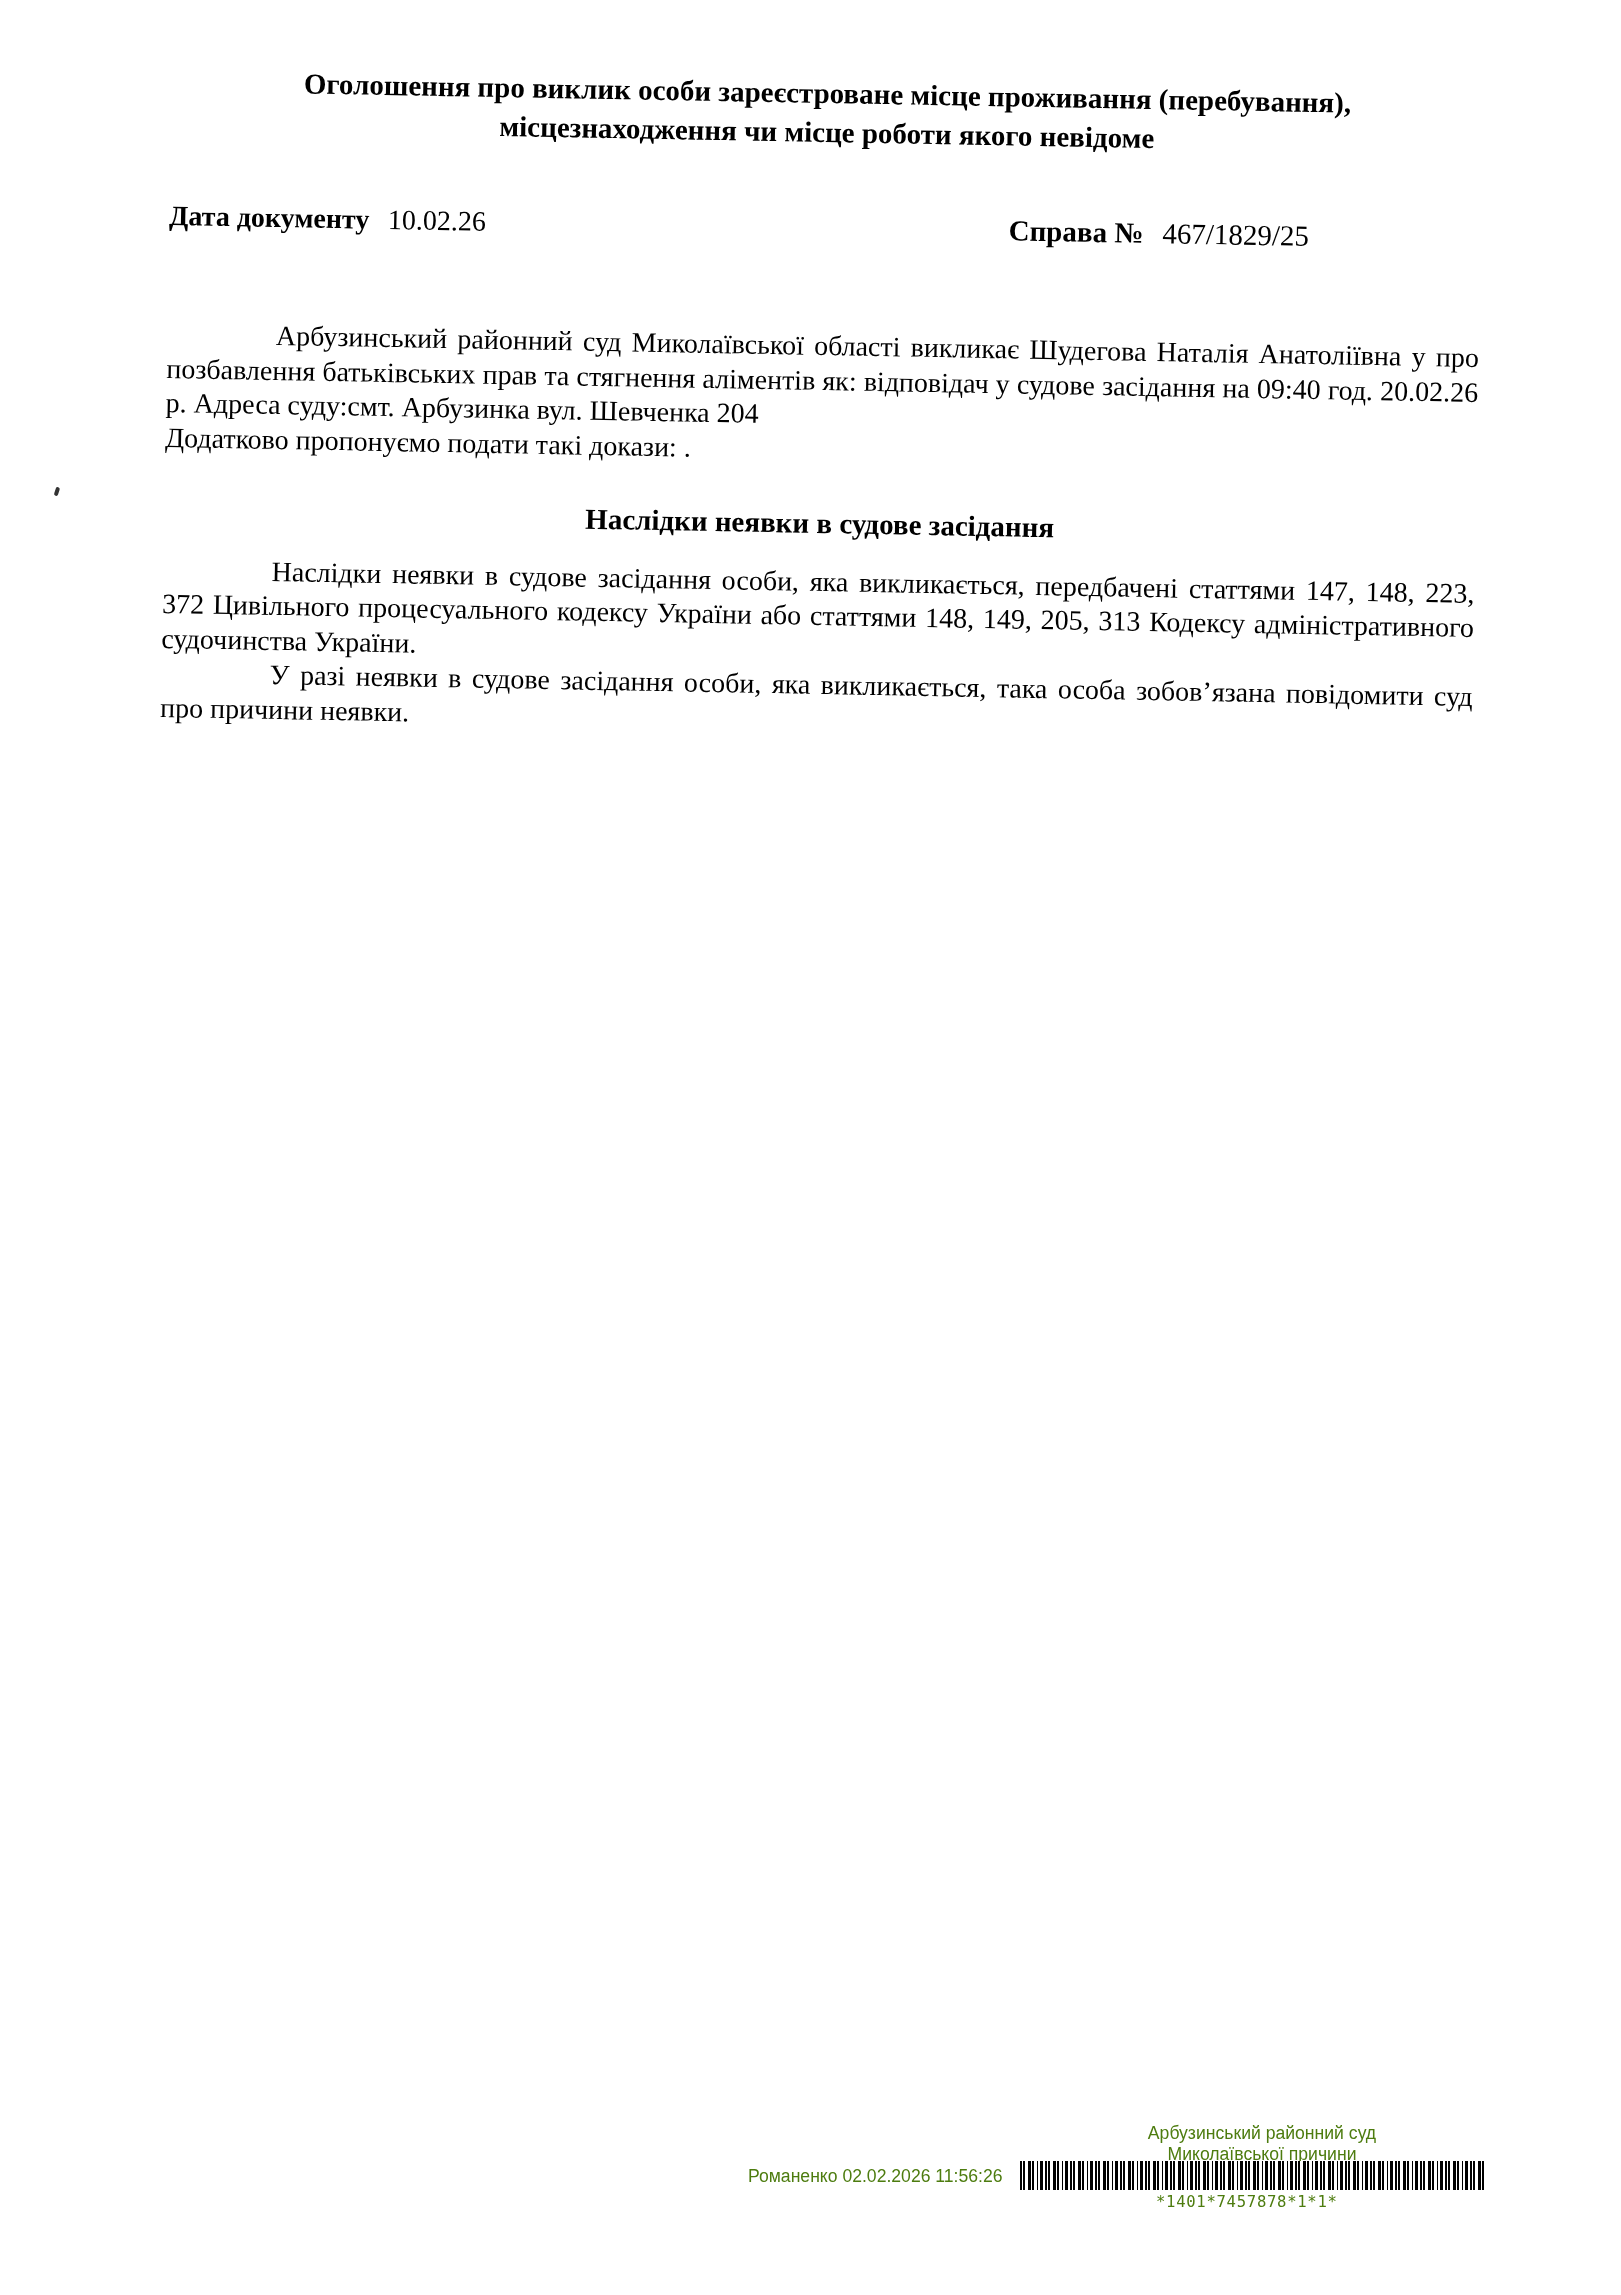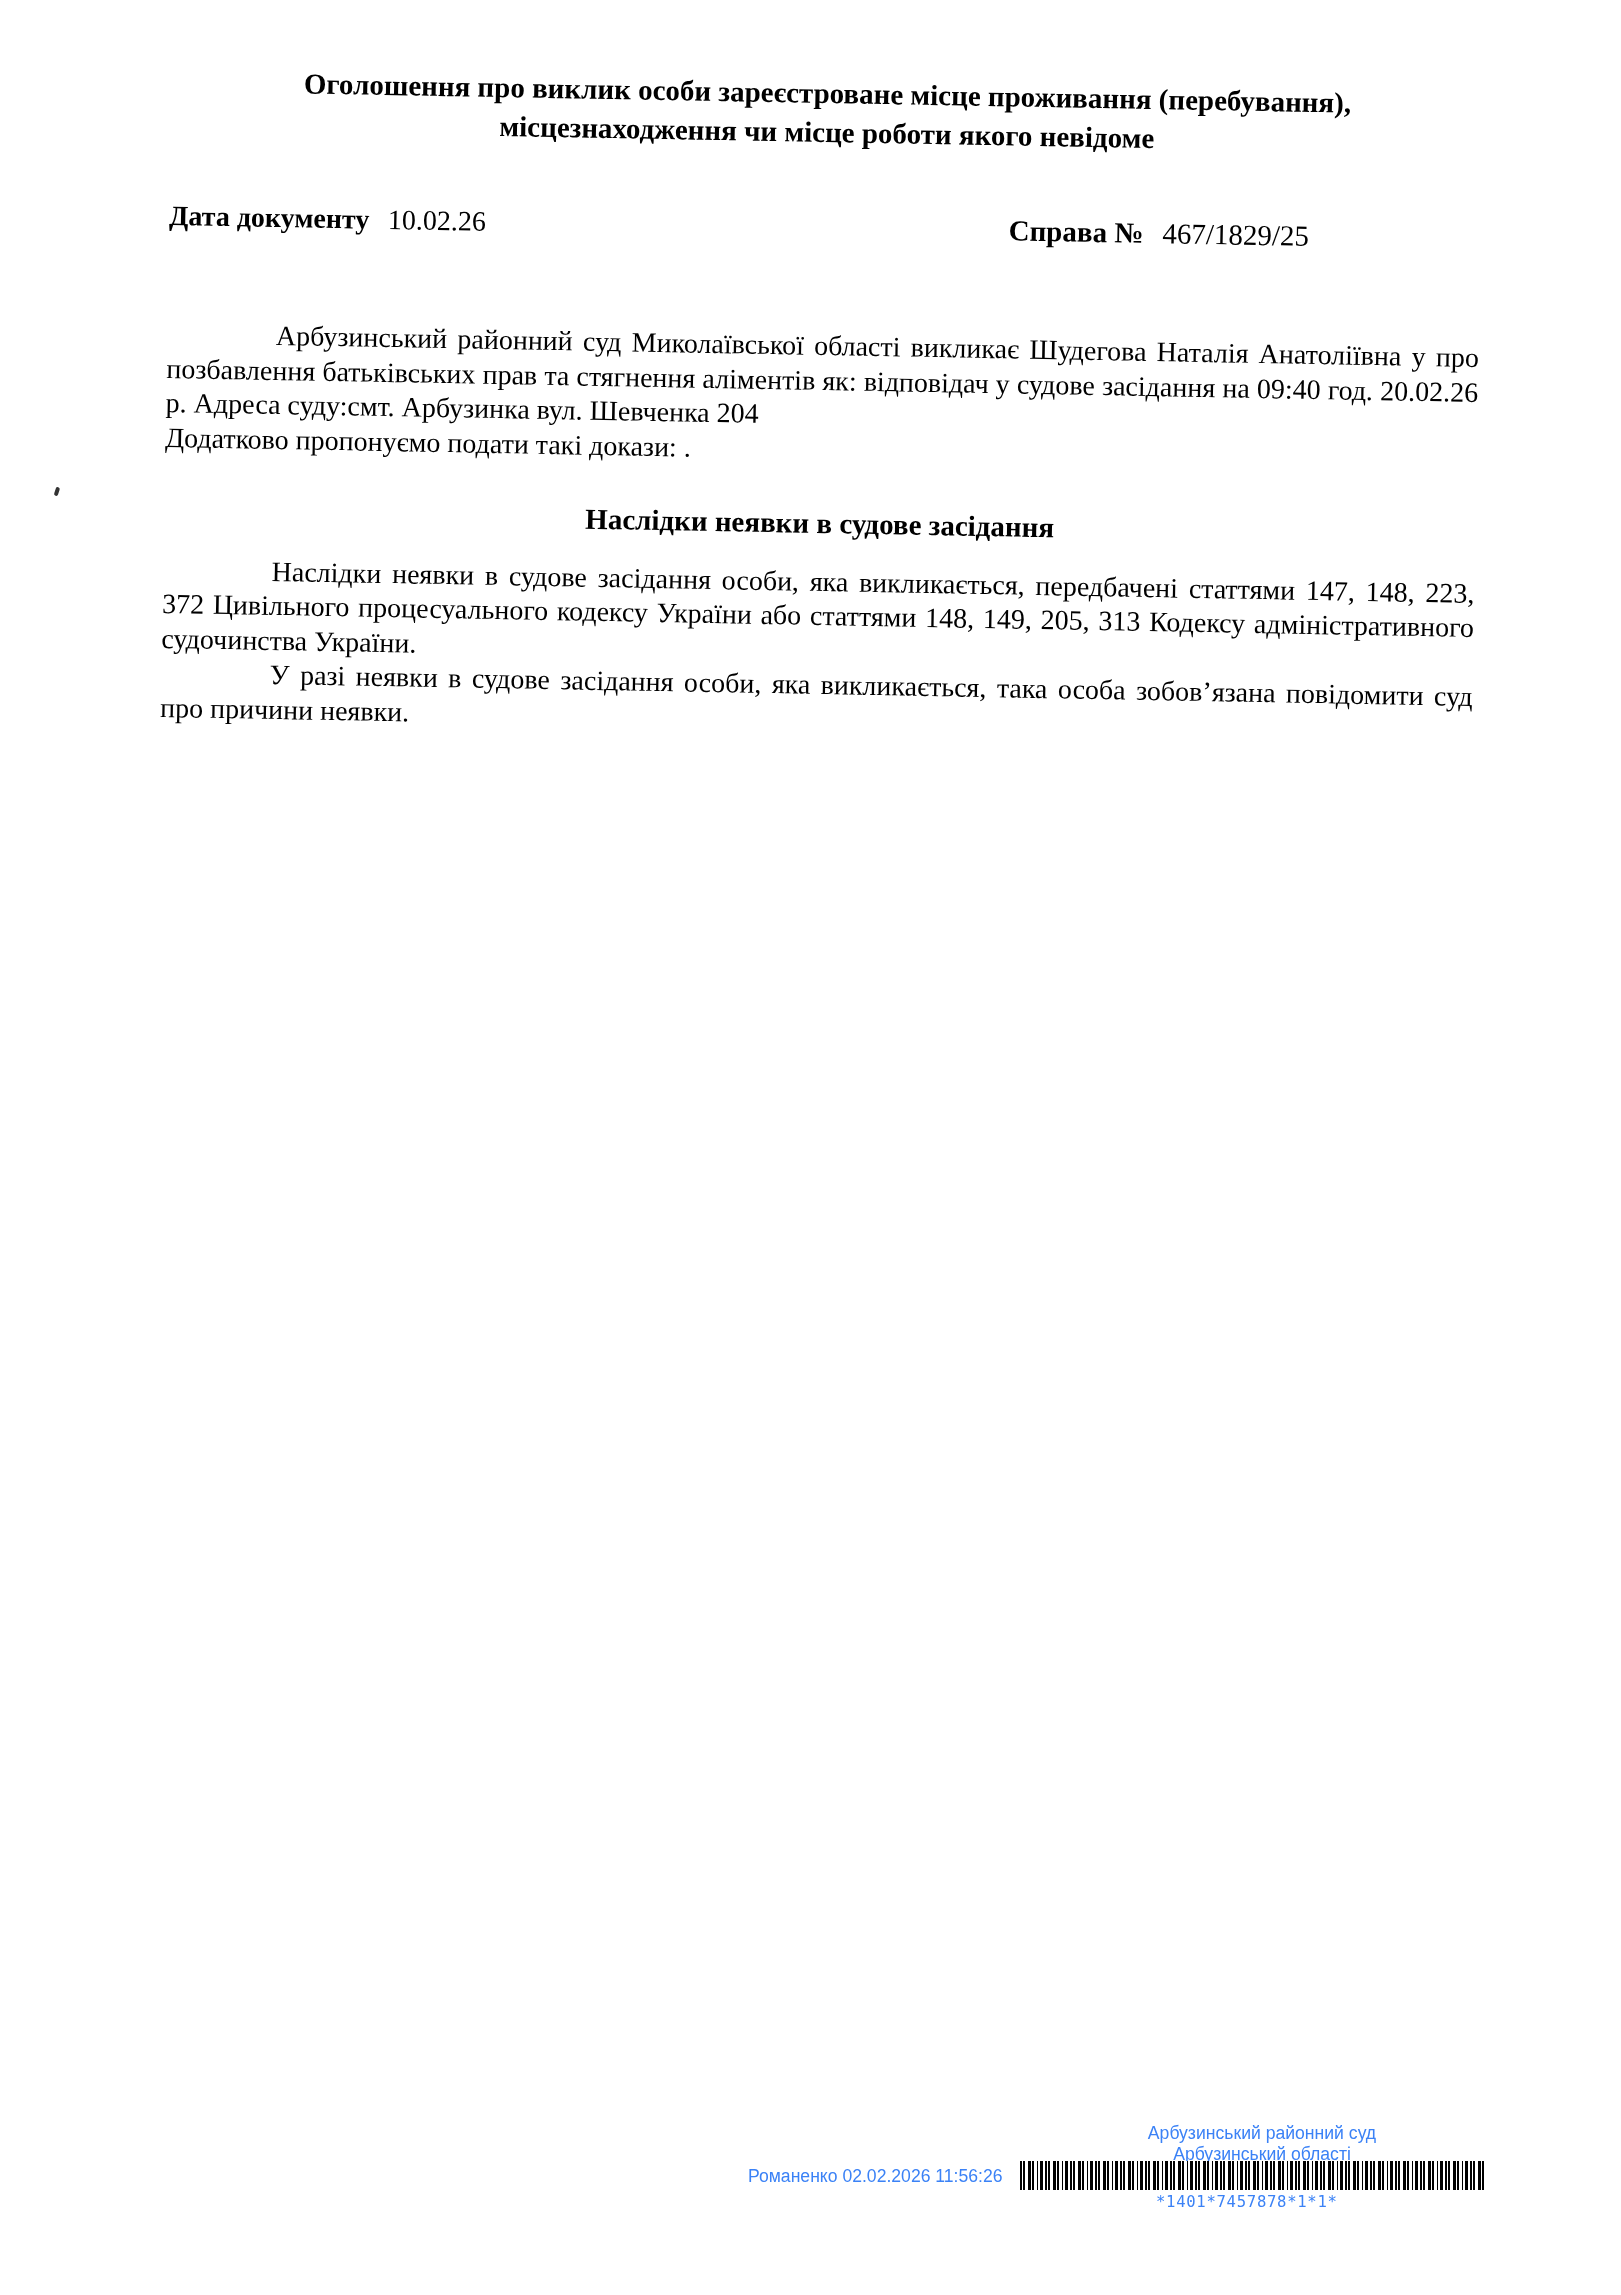--- a/index.html
+++ b/index.html
@@ -69,21 +69,21 @@
   }
 
   .footer {
     position: absolute;
     left: 0;
     top: 2119px;
     width: 1314px;
     height: 143px;
     font-family: "Liberation Sans", sans-serif;
     font-size: 17.6px;
-    color: #3b82f6;
+    color: #4d7c0f;
   }
   .court-block {
     position: absolute;
     left: 1119px;
     top: 3.9px;
     width: 286px;
     text-align: center;
     line-height: 1.18;
   }
   .signer {
@@ -148,21 +148,21 @@
     <h2 class="section-heading">Наслідки неявки в судове засідання</h2>
 
     <p class="body-text indent">Наслідки неявки в судове засідання особи, яка викликається, передбачені статтями 147, 148, 223, 372 Цивільного процесуального кодексу України або статтями 148, 149, 205, 313 Кодексу адміністративного судочинства України.</p>
     <p class="body-text indent">У разі неявки в судове засідання особи, яка викликається, така особа зобов’язана повідомити суд про причини неявки.</p>
 
   </div>
 
   <div class="footer">
     <div class="court-block">
       <div>Арбузинський районний суд</div>
-      <div>Арбузинський області</div>
+      <div>Миколаївської причини</div>
     </div>
     <div class="signer">Романенко 02.02.2026 11:56:26</div>
     <div class="barcode"></div>
     <div class="barcode-number">*1401*7457878*1*1*</div>
   </div>
 
 </div>
 
 
 </body></html>

